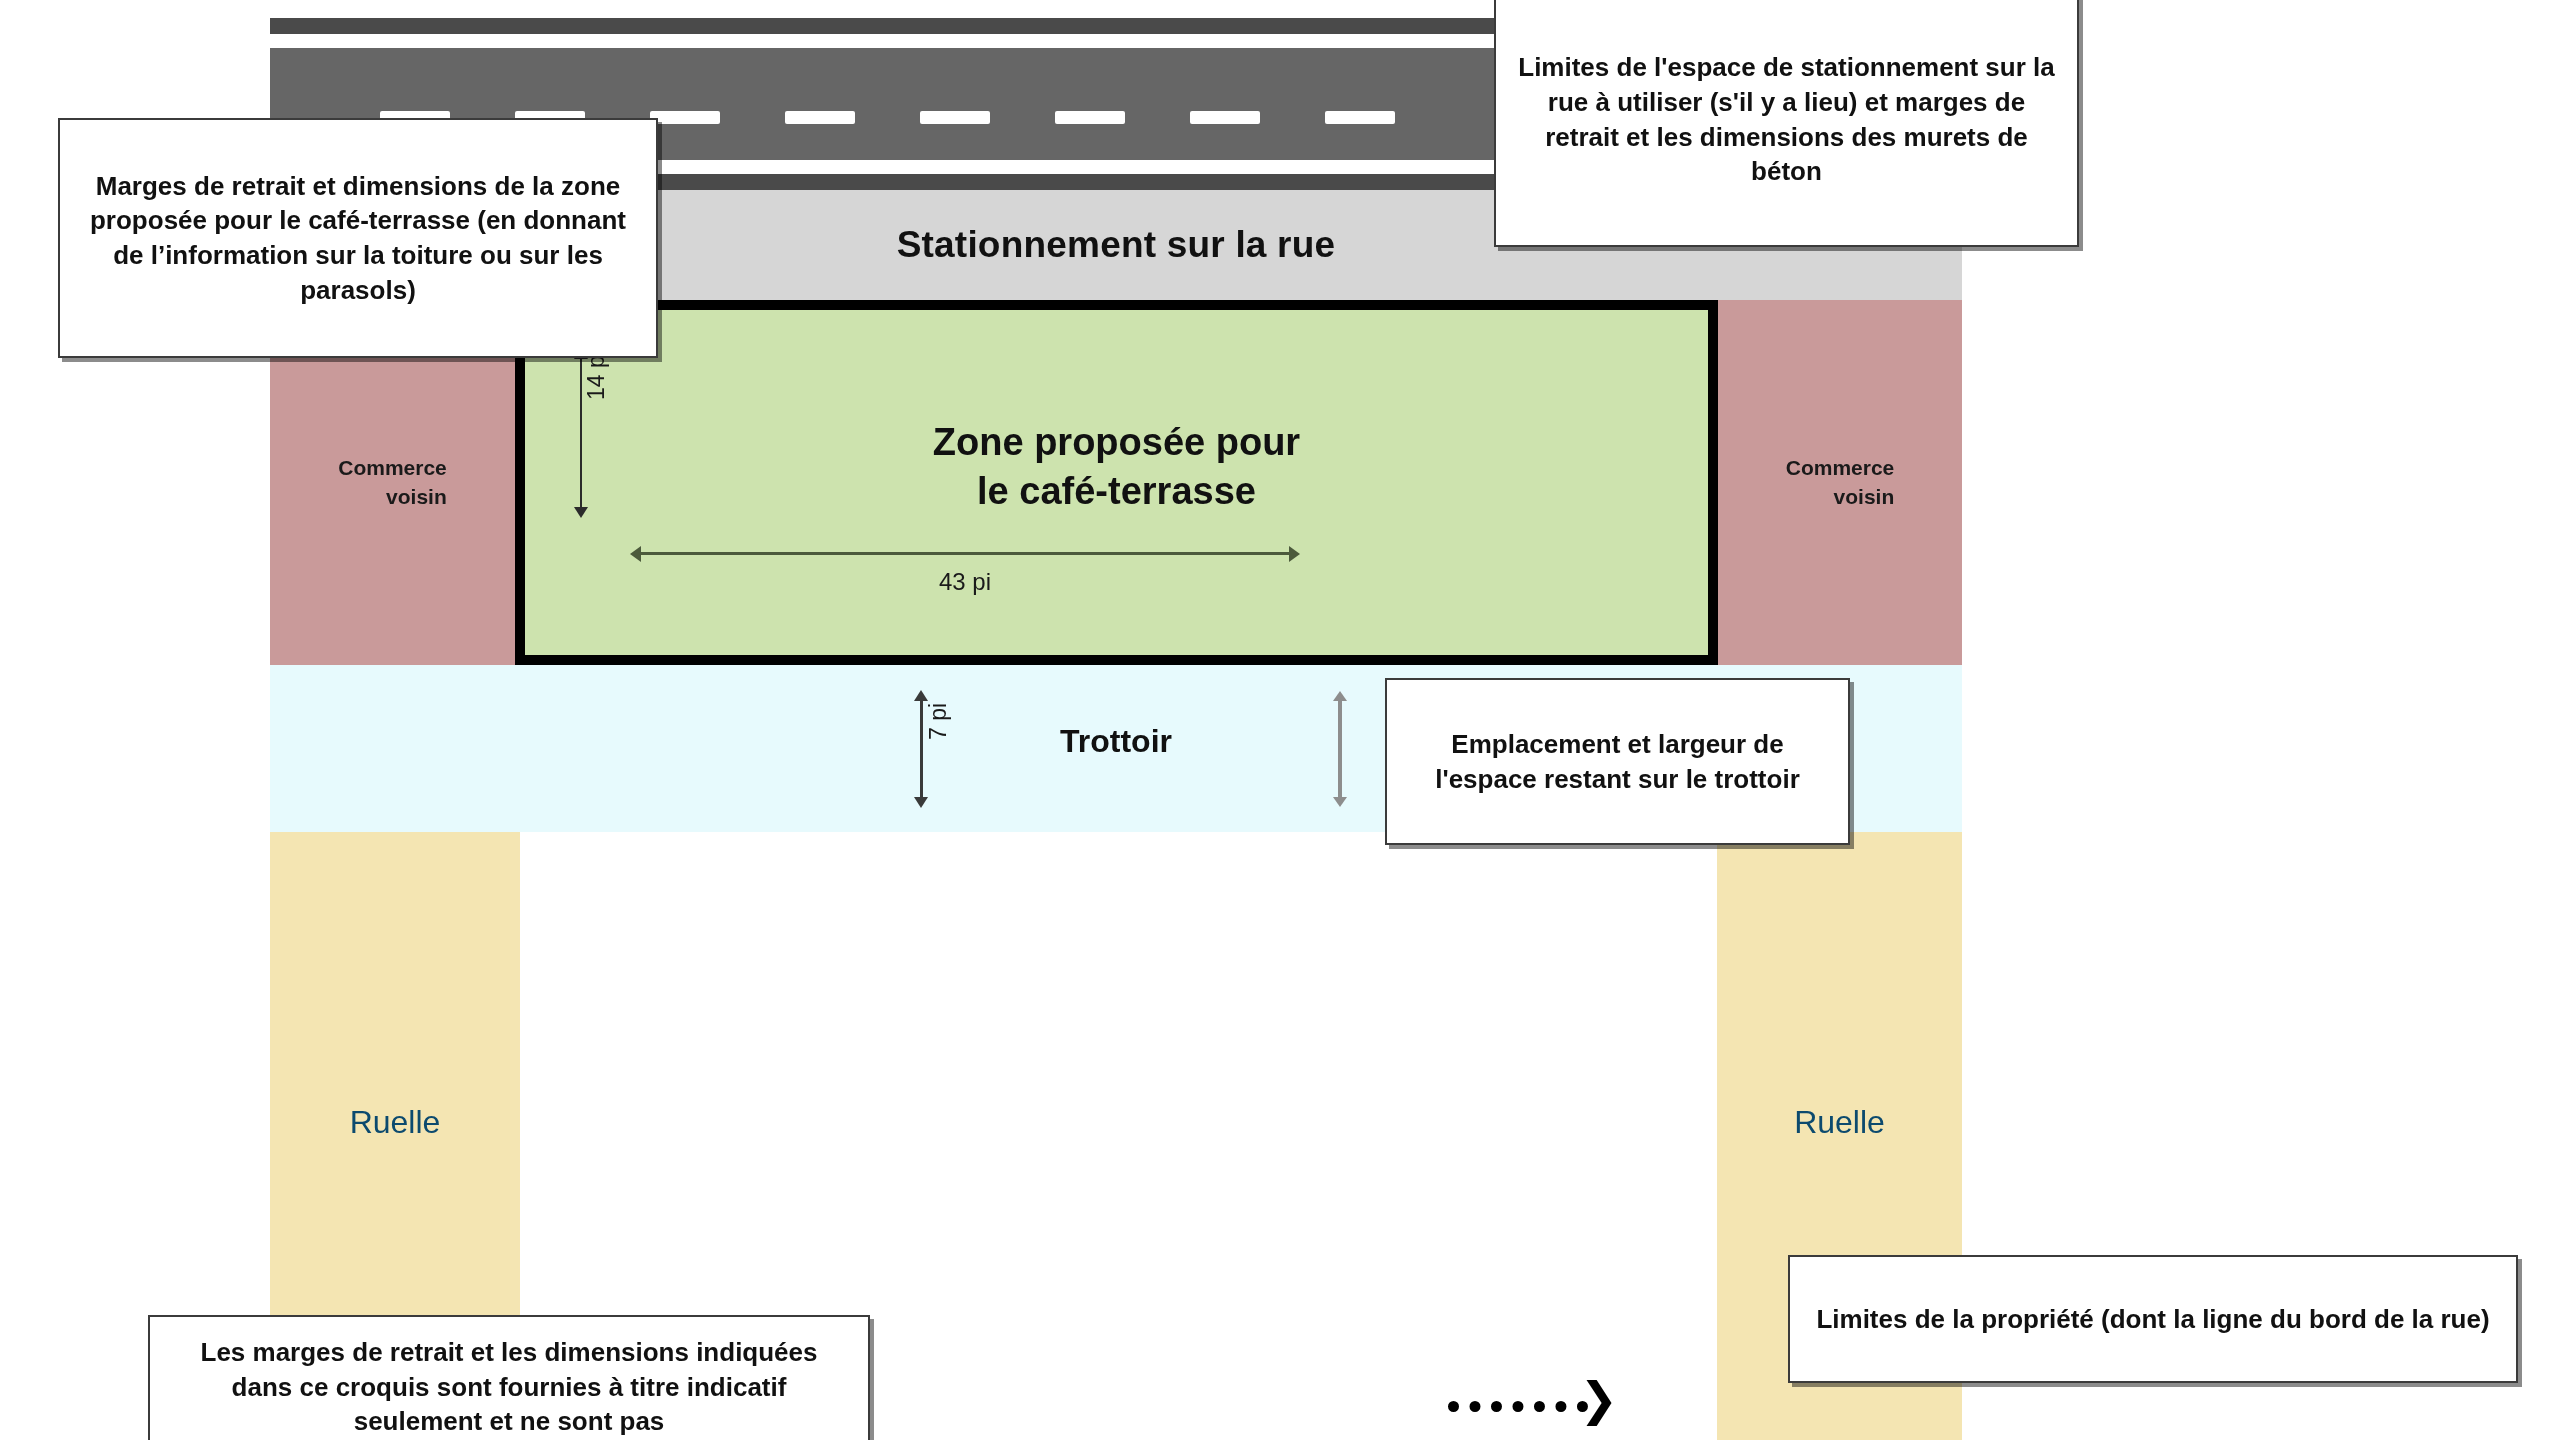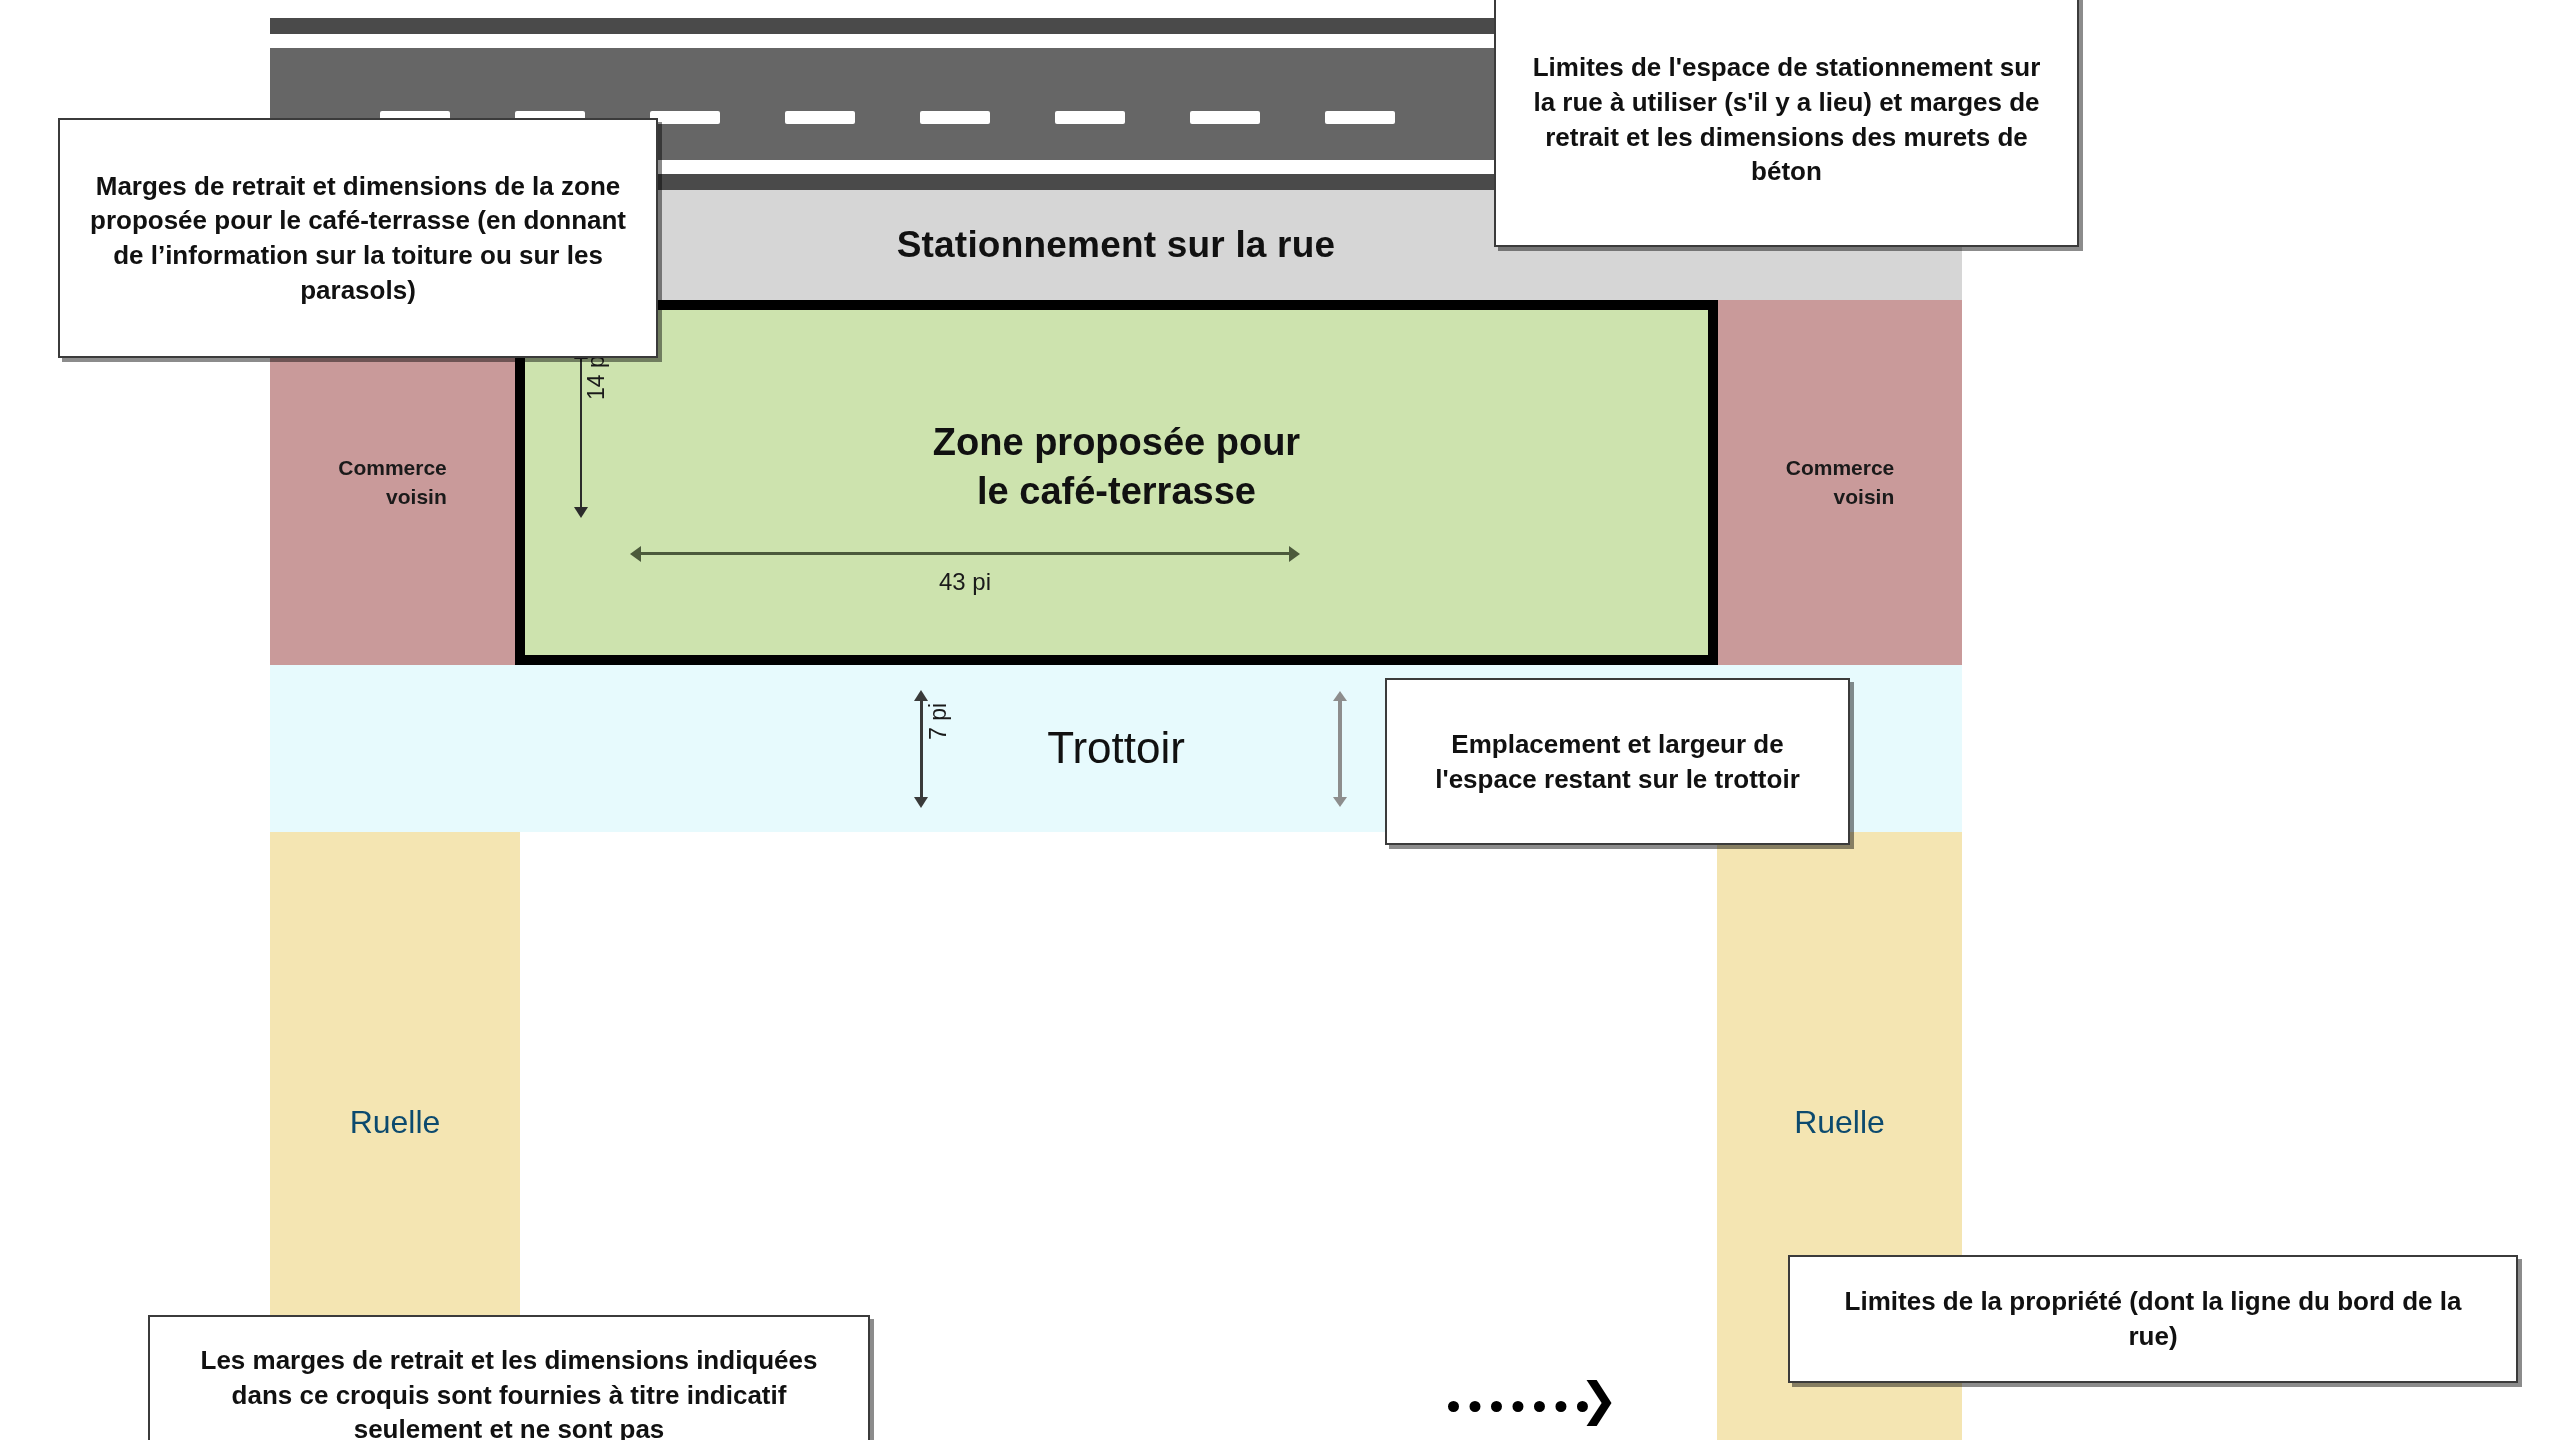--- a/index.html
+++ b/index.html
@@ -57,21 +57,21 @@
   .dim-h-43::before,.dim-h-43::after{content:"";position:absolute;top:-6px;
     border-top:8px solid transparent;border-bottom:8px solid transparent;}
   .dim-h-43::before{left:-10px;border-right:11px solid #4c5a3c;}
   .dim-h-43::after{right:-10px;border-left:11px solid #4c5a3c;}
   .dim-h-43-label{position:absolute;left:115px;top:258px;width:650px;text-align:center;
     font-size:24px;color:#1a1a1a;}
 
   
   .sidewalk{position:absolute;left:270px;top:665px;width:1692px;height:167px;background:#e7fafd;}
   .sidewalk-label{position:absolute;left:0;right:0;top:58px;text-align:center;
-    font-size:44px;font-weight:normal;color:#111;}
+    font-size:32px;font-weight:bold;color:#111;}
   .dim-v-7{position:absolute;left:650px;top:35px;width:3px;height:98px;background:#3a3a3a;}
   .dim-v-7::before,.dim-v-7::after{content:"";position:absolute;left:-6px;
     border-left:7px solid transparent;border-right:7px solid transparent;}
   .dim-v-7::before{top:-10px;border-bottom:11px solid #3a3a3a;}
   .dim-v-7::after{bottom:-10px;border-top:11px solid #3a3a3a;}
   .dim-v-7-label{position:absolute;left:655px;top:75px;
     transform:rotate(-90deg);transform-origin:left top;
     font-size:23px;color:#1a1a1a;white-space:nowrap;}
   .dim-v-7b{position:absolute;left:1068px;top:35px;width:4px;height:98px;background:#8d8d8d;}
   .dim-v-7b::before,.dim-v-7b::after{content:"";position:absolute;left:-5px;
@@ -98,21 +98,21 @@
   .prop-arrow .dots{position:absolute;left:0;top:9px;width:140px;height:0;
     border-top:11px dotted #000;}
   .prop-arrow .head{position:absolute;right:0;top:-6px;color:#000;font-size:46px;
     font-weight:bold;line-height:26px;font-family:"DejaVu Sans",sans-serif;}
 
   
   .callout{position:absolute;background:#ffffff;border:2px solid #3b3b3b;
     box-shadow:4px 4px 0 rgba(0,0,0,.45);
     box-sizing:border-box;display:flex;align-items:center;justify-content:center;
     text-align:center;padding:14px 18px;}
-  .callout p{margin:12px;font-size:26px;font-weight:bold;color:#111;line-height:1.33;}
+  .callout p{margin:4px;font-size:26px;font-weight:bold;color:#111;line-height:1.33;}
 
   .callout-setbacks{left:58px;top:118px;width:600px;height:240px;}
   .callout-parking{left:1494px;top:-8px;width:585px;height:255px;}
   .callout-sidewalk{left:1385px;top:678px;width:465px;height:167px;}
   .callout-property{left:1788px;top:1255px;width:730px;height:128px;}
   .callout-disclaimer{left:148px;top:1315px;width:722px;height:140px;align-items:flex-start;}
 </style>
 </head>
 <body>
 

